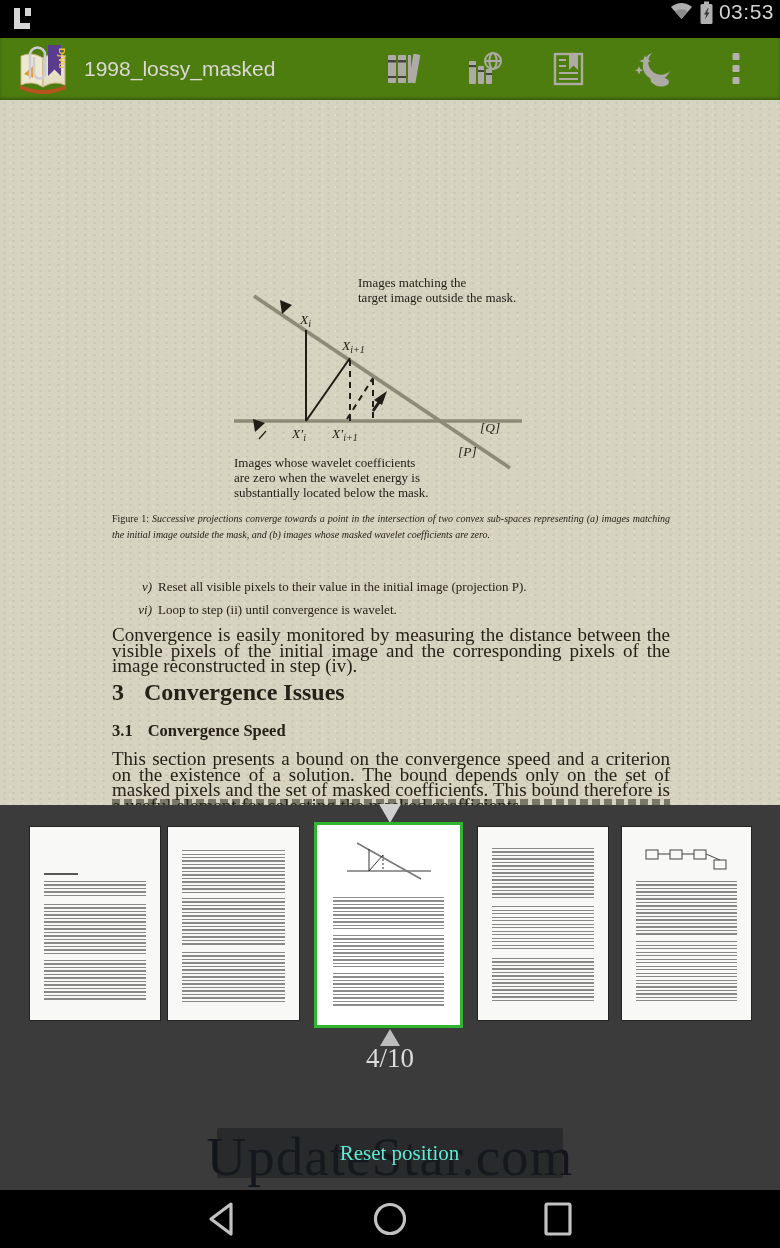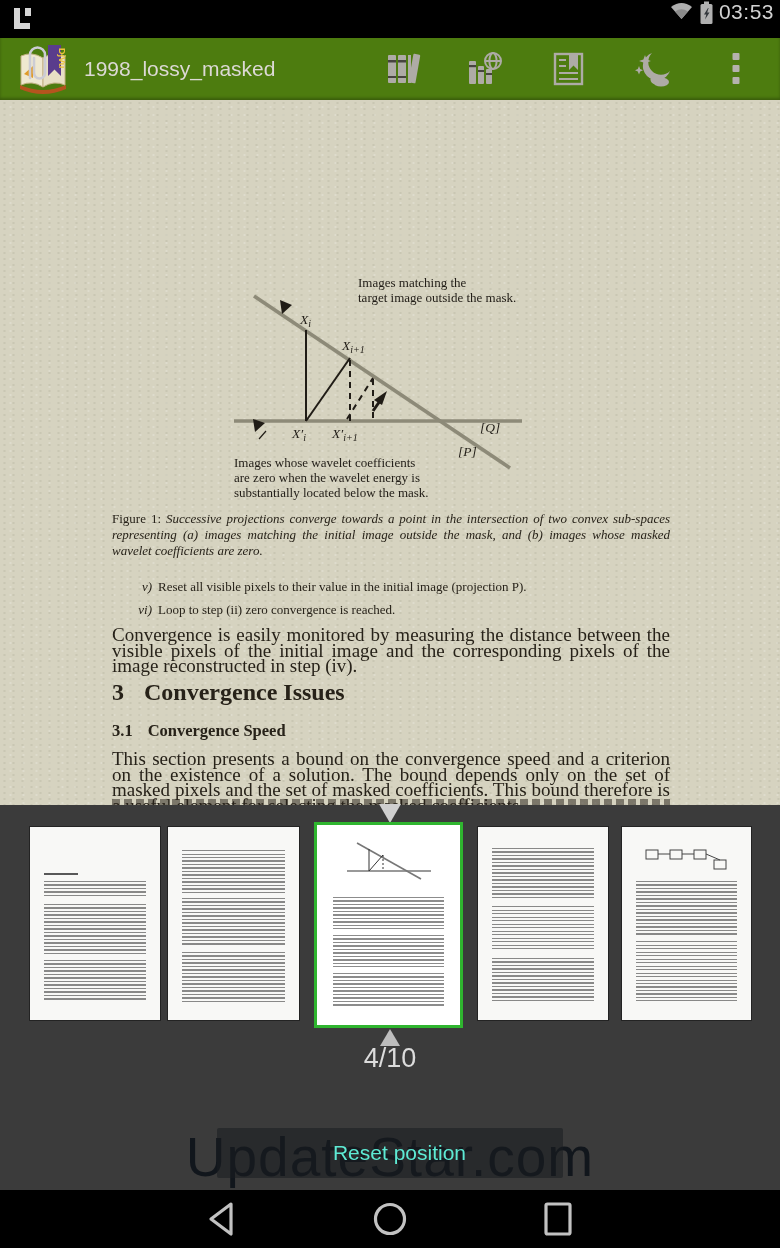--- a/index.html
+++ b/index.html
@@ -22,38 +22,38 @@
   .tb-a1{left:381px}.tb-a2{left:463px}.tb-a3{left:547px}.tb-a4{left:631px}.tb-a5{left:714px}
 
   
   .docview{position:absolute;top:100px;left:0;width:780px;height:705px;overflow:hidden;
     background-color:#d6d3c0;
     background-image:radial-gradient(rgba(118,115,92,.13) 1px,transparent 1.6px),
                      radial-gradient(rgba(255,255,255,.20) 1px,transparent 1.6px);
     background-size:9px 6px,13px 8px;background-position:0 0,4px 3px;
     color:#272219;font-family:"Liberation Serif",serif;}
   .fig-svg{position:absolute;left:226px;top:172px;}
-  .caption{position:absolute;left:112px;top:411px;width:558px;font-size:13px;line-height:15.8px;
+  .caption{position:absolute;left:112px;top:411px;width:558px;font-size:10px;line-height:15.8px;
            text-align:justify;}
   .cap-body{font-style:italic;}
   .steps{position:absolute;left:112px;top:479px;width:558px;font-size:13px;line-height:15.5px;}
   .li{position:relative;padding-left:46px;margin-bottom:7px;}
   .mk{position:absolute;left:6px;width:34px;text-align:right;font-style:italic;}
   .par{position:absolute;left:112px;width:558px;font-size:19px;line-height:15.6px;text-align:justify;font-family:Liberation Serif, serif;}
   .par1{top:527px;}
   .par2{top:651px;}
   .h1{position:absolute;left:112px;top:579px;font-size:24px;font-weight:bold;}
   .h1 .hsp{margin-left:20px;}
   .h2{position:absolute;left:112px;top:621px;font-size:16.5px;font-weight:bold;}
   .h2 .hsp{margin-left:15px;}
   .cutoff{position:absolute;left:112px;top:699px;width:558px;height:6px;opacity:.65;
     background:repeating-linear-gradient(to right,rgba(40,34,26,.8) 0 8px,transparent 8px 12px);}
 
   
-  .bottom{position:absolute;top:805px;left:0;width:780px;height:385px;background:#3b3b3b;}
+  .bottom{position:absolute;top:805px;left:0;width:780px;height:385px;background:#3b3b3b;font-family:Liberation Serif, serif;}
   .ptr-down{position:absolute;left:379px;top:-1px;width:0;height:0;
     border-left:11px solid transparent;border-right:11px solid transparent;border-top:19px solid #cfcfcf;}
   .ptr-up{position:absolute;left:380px;top:224px;width:0;height:0;
     border-left:10px solid transparent;border-right:10px solid transparent;border-bottom:17px solid #bdbdbd;}
   .thumb{position:absolute;top:22px;height:193px;background:#f8f8f6;box-shadow:0 0 0 1px rgba(0,0,0,.4);}
   .t1{left:30px;width:130px}.t2{left:168px;width:131px}
   .t3{left:314px;top:17px;width:143px;height:200px;background:#fff;border:3px solid #2fb52f;box-shadow:none;}
   .t4{left:478px;width:130px}.t5{left:622px;width:129px}
   .tp{position:absolute;left:11%;right:11%;
       background:repeating-linear-gradient(to bottom,rgba(45,45,45,.55) 0 1.1px,transparent 1.1px 3.5px);}
@@ -233,21 +233,21 @@
       <span class="cap-body">Successive projections converge towards a point in the intersection of two convex sub-spaces representing (a) images matching the initial image outside the mask, and (b) images whose masked wavelet coefficients are zero.</span>
     </div>
 
     <div class="steps">
       <div class="li">
         <span class="mk">v)</span>
         <span>Reset all visible pixels to their value in the initial image (projection P).</span>
       </div>
       <div class="li">
         <span class="mk">vi)</span>
-        <span>Loop to step (ii) zero convergence is reached.</span>
+        <span>Loop to step (ii) until convergence is wavelet.</span>
       </div>
     </div>
 
     <div class="par par1">Convergence is easily monitored by measuring the distance between the visible pixels of the initial image and the corresponding pixels of the image reconstructed in step (iv).</div>
 
     <div class="h1">
       <span>3</span><span class="hsp">Convergence Issues</span>
     </div>
     <div class="h2">
       <span>3.1</span><span class="hsp">Convergence Speed</span>

